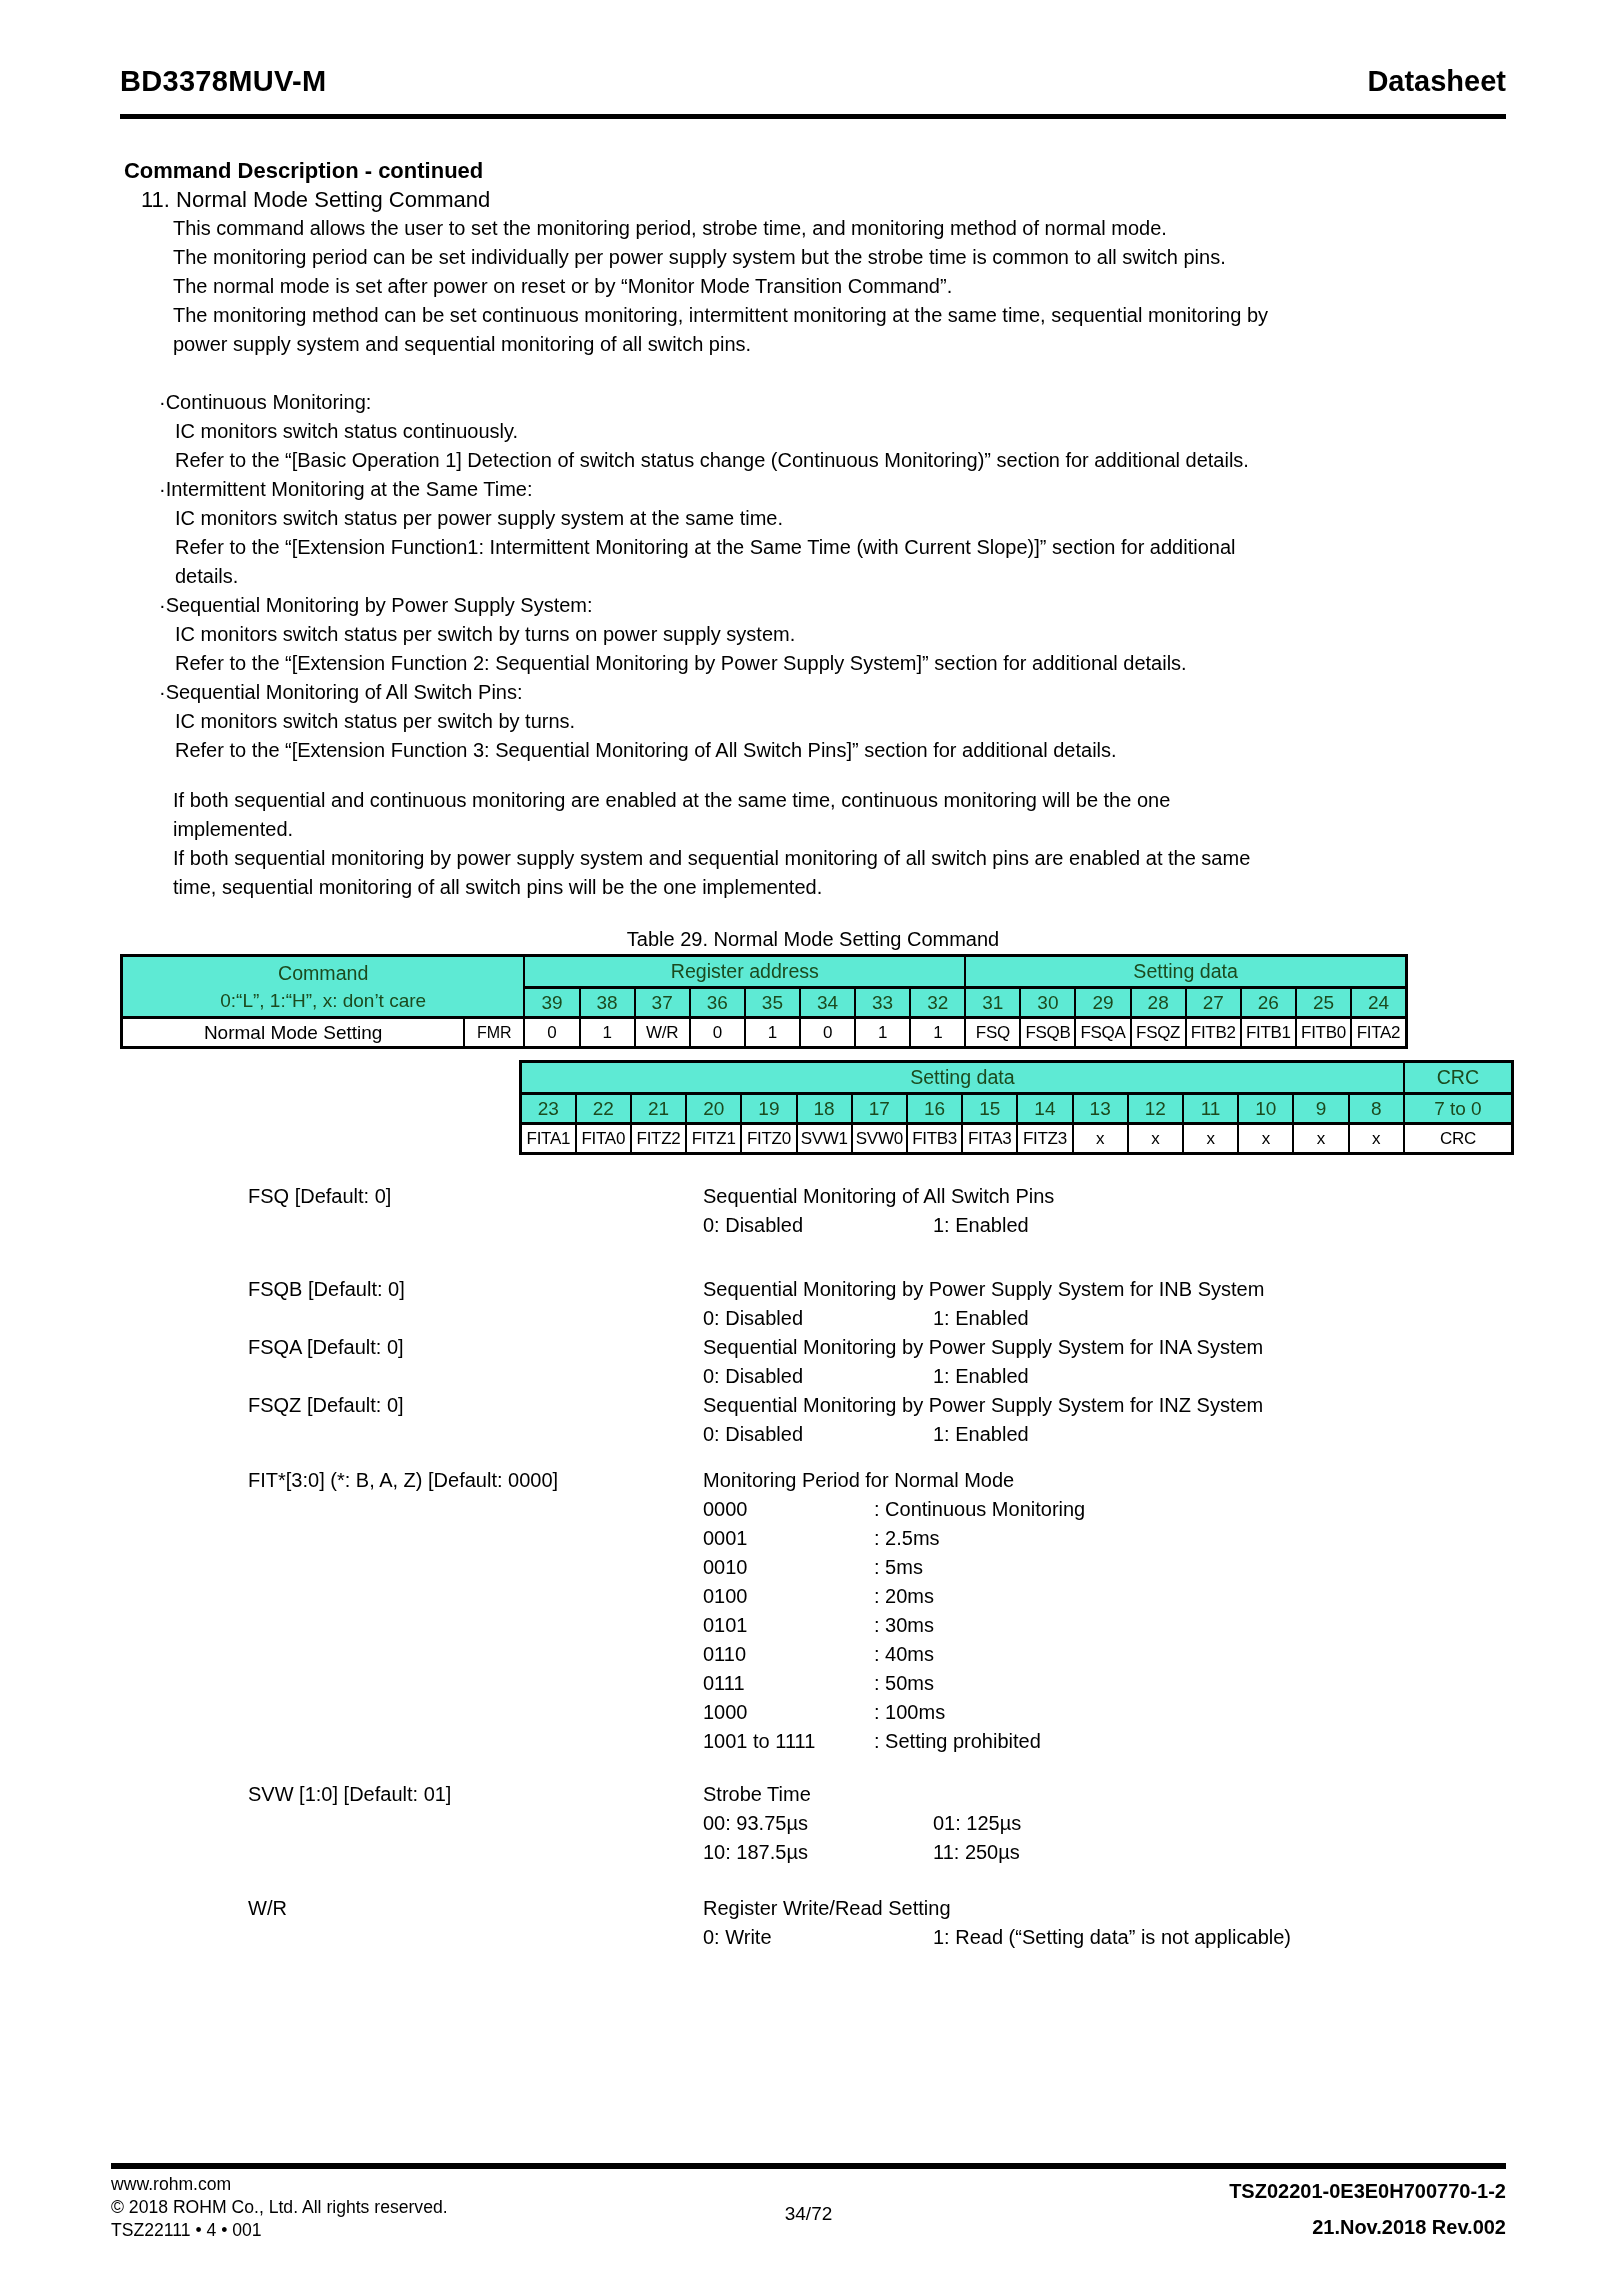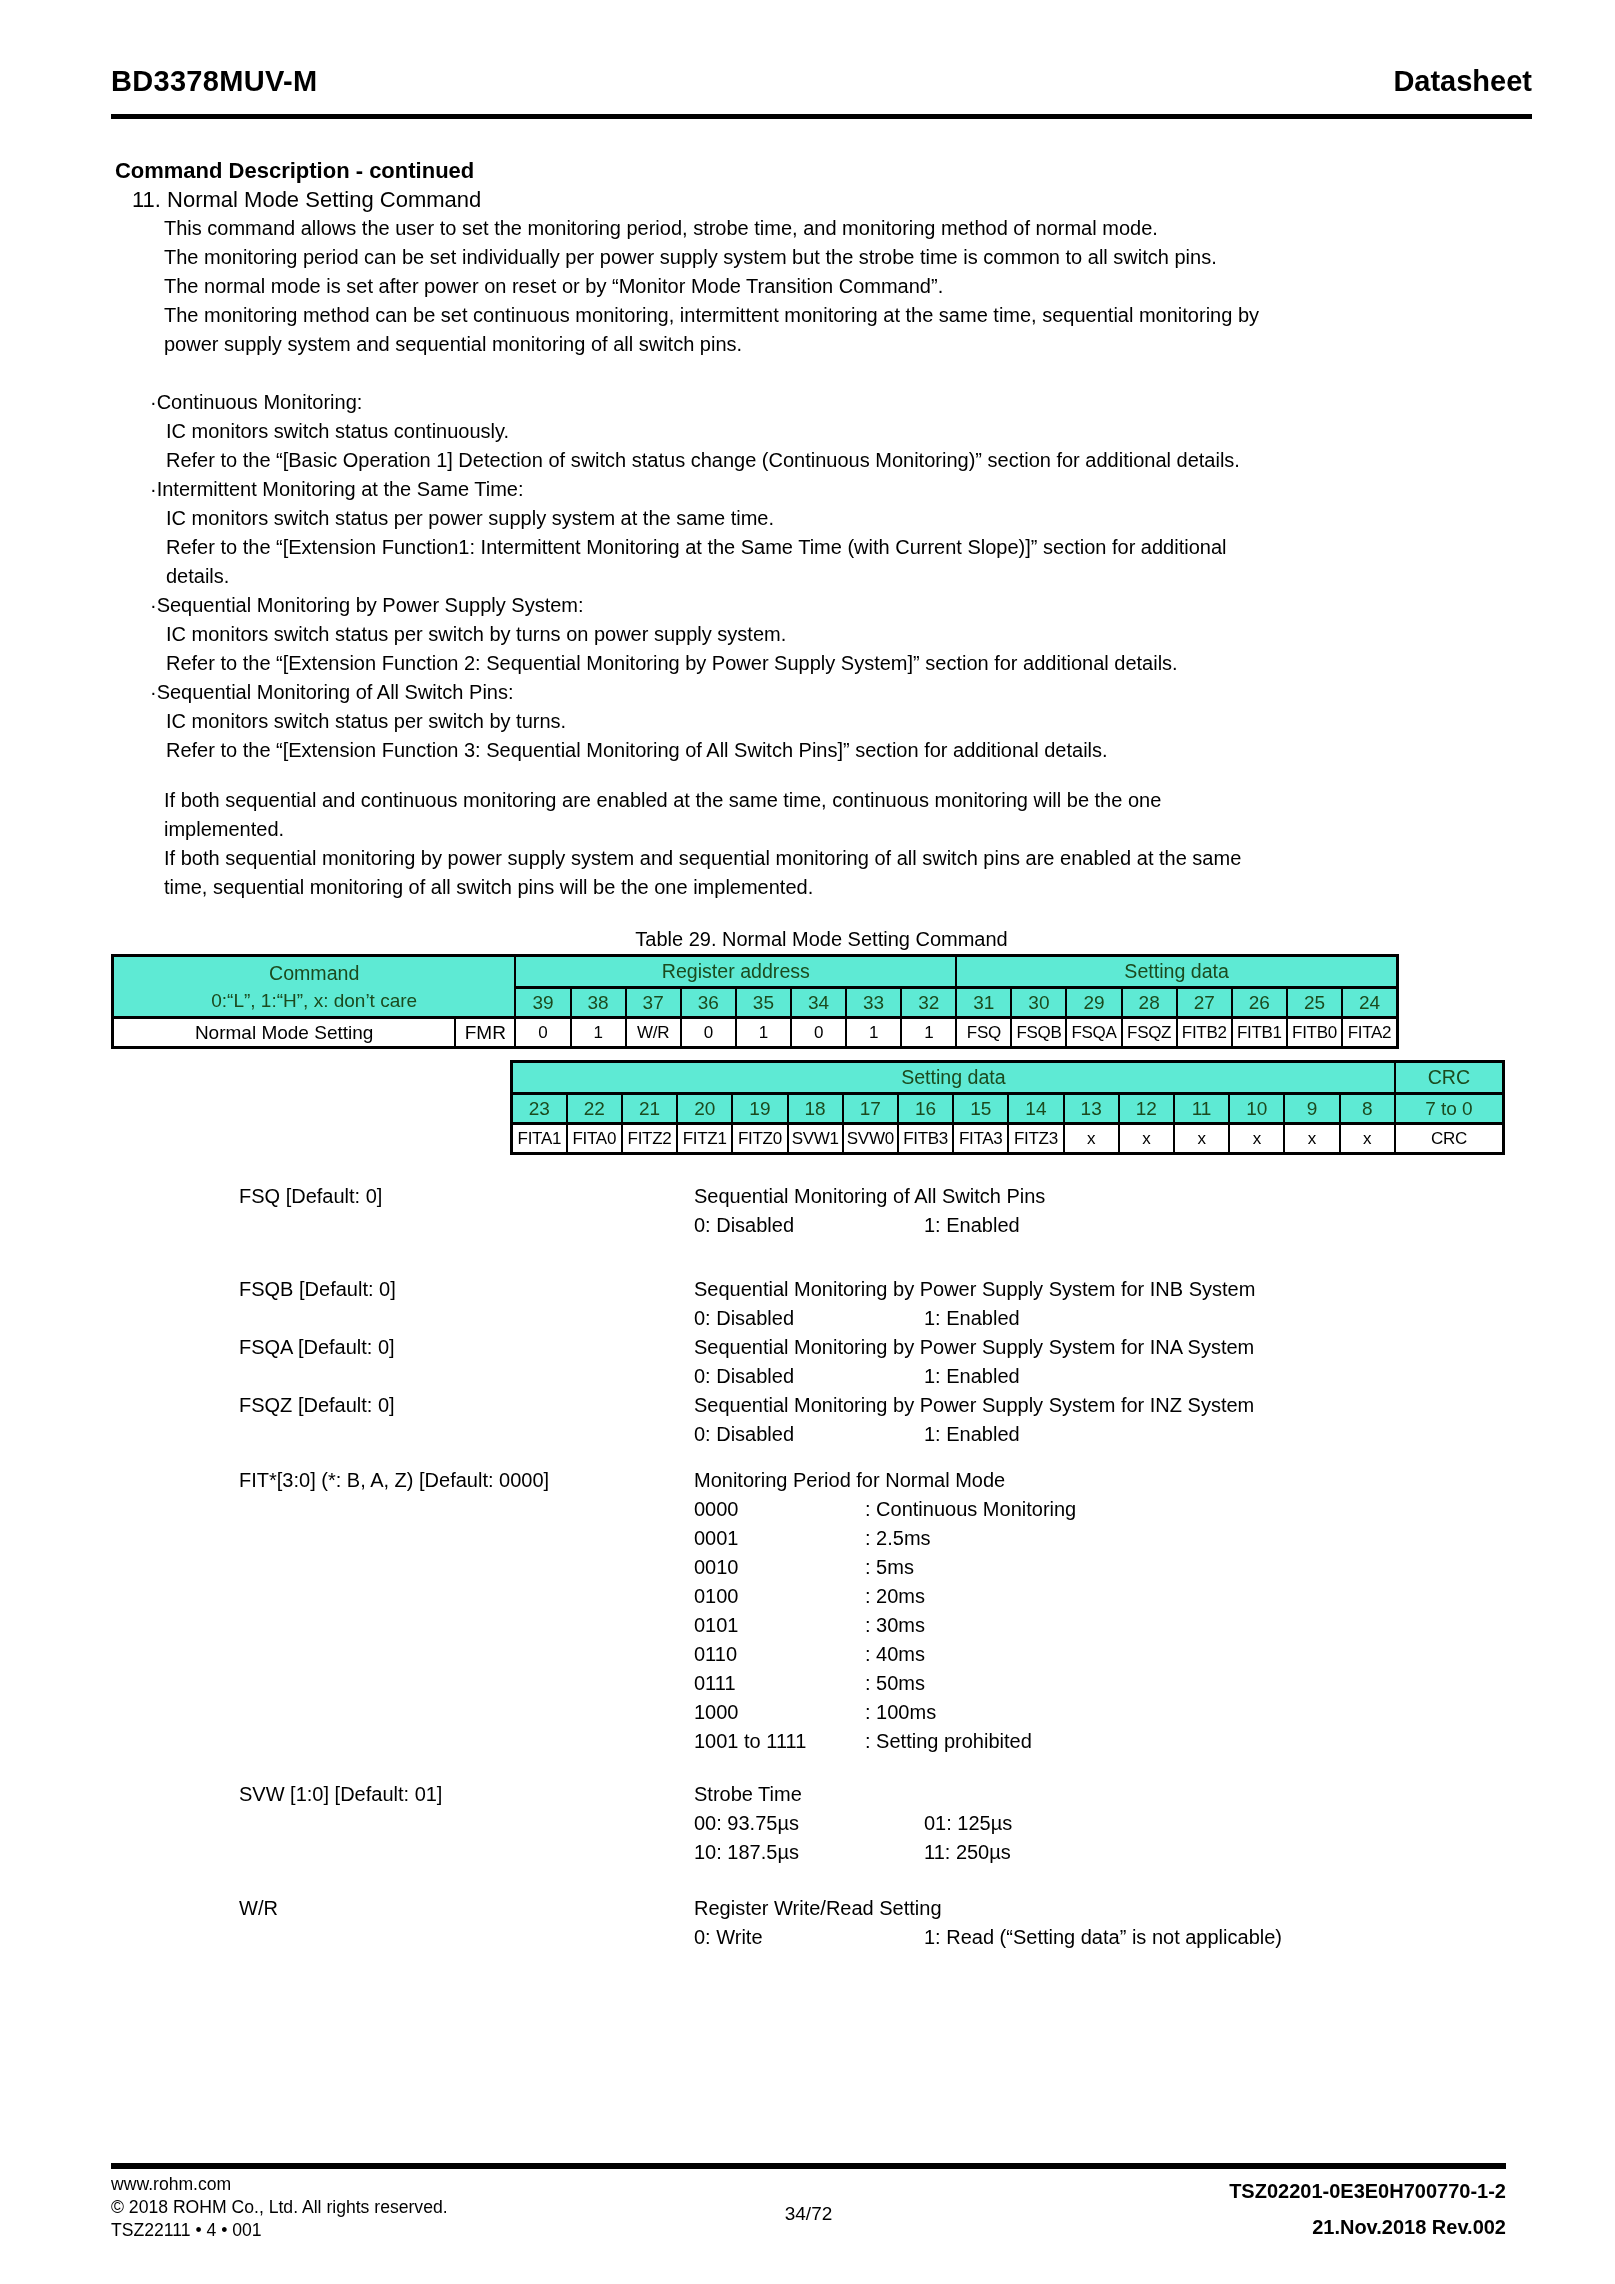--- a/index.html
+++ b/index.html
@@ -1,20 +1,20 @@
 <!DOCTYPE html>
 <html style="font-size:10.4px"><head>
 <meta charset="utf-8">
 <style>
   html,body{margin:0;padding:0;background:#ffffff;}
   .page{
     position:relative;width:1616px;height:2284px;background:#ffffff;
     font-family:"Liberation Sans",sans-serif;color:#000;overflow:hidden;
   }
-  .content{padding:65px 84px 0 111px;}
+  .content{padding:65px 110px 0 111px;margin-left:9px;}
   
   .hdr{display:flex;justify-content:space-between;align-items:baseline;height:37px;}
   .hdr-pn{font-size:29px;font-weight:bold;letter-spacing:0.3px;}
   .hdr-ds{font-size:29px;font-weight:bold;}
   .rule{height:5.2px;background:#000;margin-top:11.7px;}
   
   .h1{font-size:22px;font-weight:bold;margin:37px 0 0 3.9px;line-height:29px;white-space:nowrap;}
   .h2{font-size:22px;font-weight:normal;margin:0 0 0 21px;line-height:29px;white-space:nowrap;}
   
   .line{white-space:nowrap;}
@@ -35,21 +35,21 @@
     text-align:center;vertical-align:middle;padding:0;overflow:hidden;
   }
   .g{background:#5eead4;color:#1b4a1e;}
   td.cmd{line-height:28px;}
   .cmd-t{font-size:19.6px;}
   .cmd-n{font-size:19px;}
   td.grp{font-size:19.6px;height:29px;}
   td.bit{font-size:19px;height:27px;}
   td.lbl{font-size:19px;height:27px;background:#fff;}
   td.val{font-size:17px;height:27px;background:#fff;letter-spacing:-0.3px;}
-  td.fmr{font-size:19px;background:#fff;}
+  td.fmr{font-size:16px;background:#fff;}
   td.crch{font-size:19.6px;}
   
   .defs{margin-top:27px;font-size:20px;line-height:29px;}
   .def{display:grid;grid-template-columns:455px 1fr;margin-left:128px;}
   .term{white-space:nowrap;}
   .desc{white-space:nowrap;}
   .opts{display:grid;grid-template-columns:230px auto;white-space:nowrap;}
   .kv{display:grid;grid-template-columns:171px auto;white-space:nowrap;}
   .mt54{margin-top:35px;}
   .mt25{margin-top:16.3px;}

